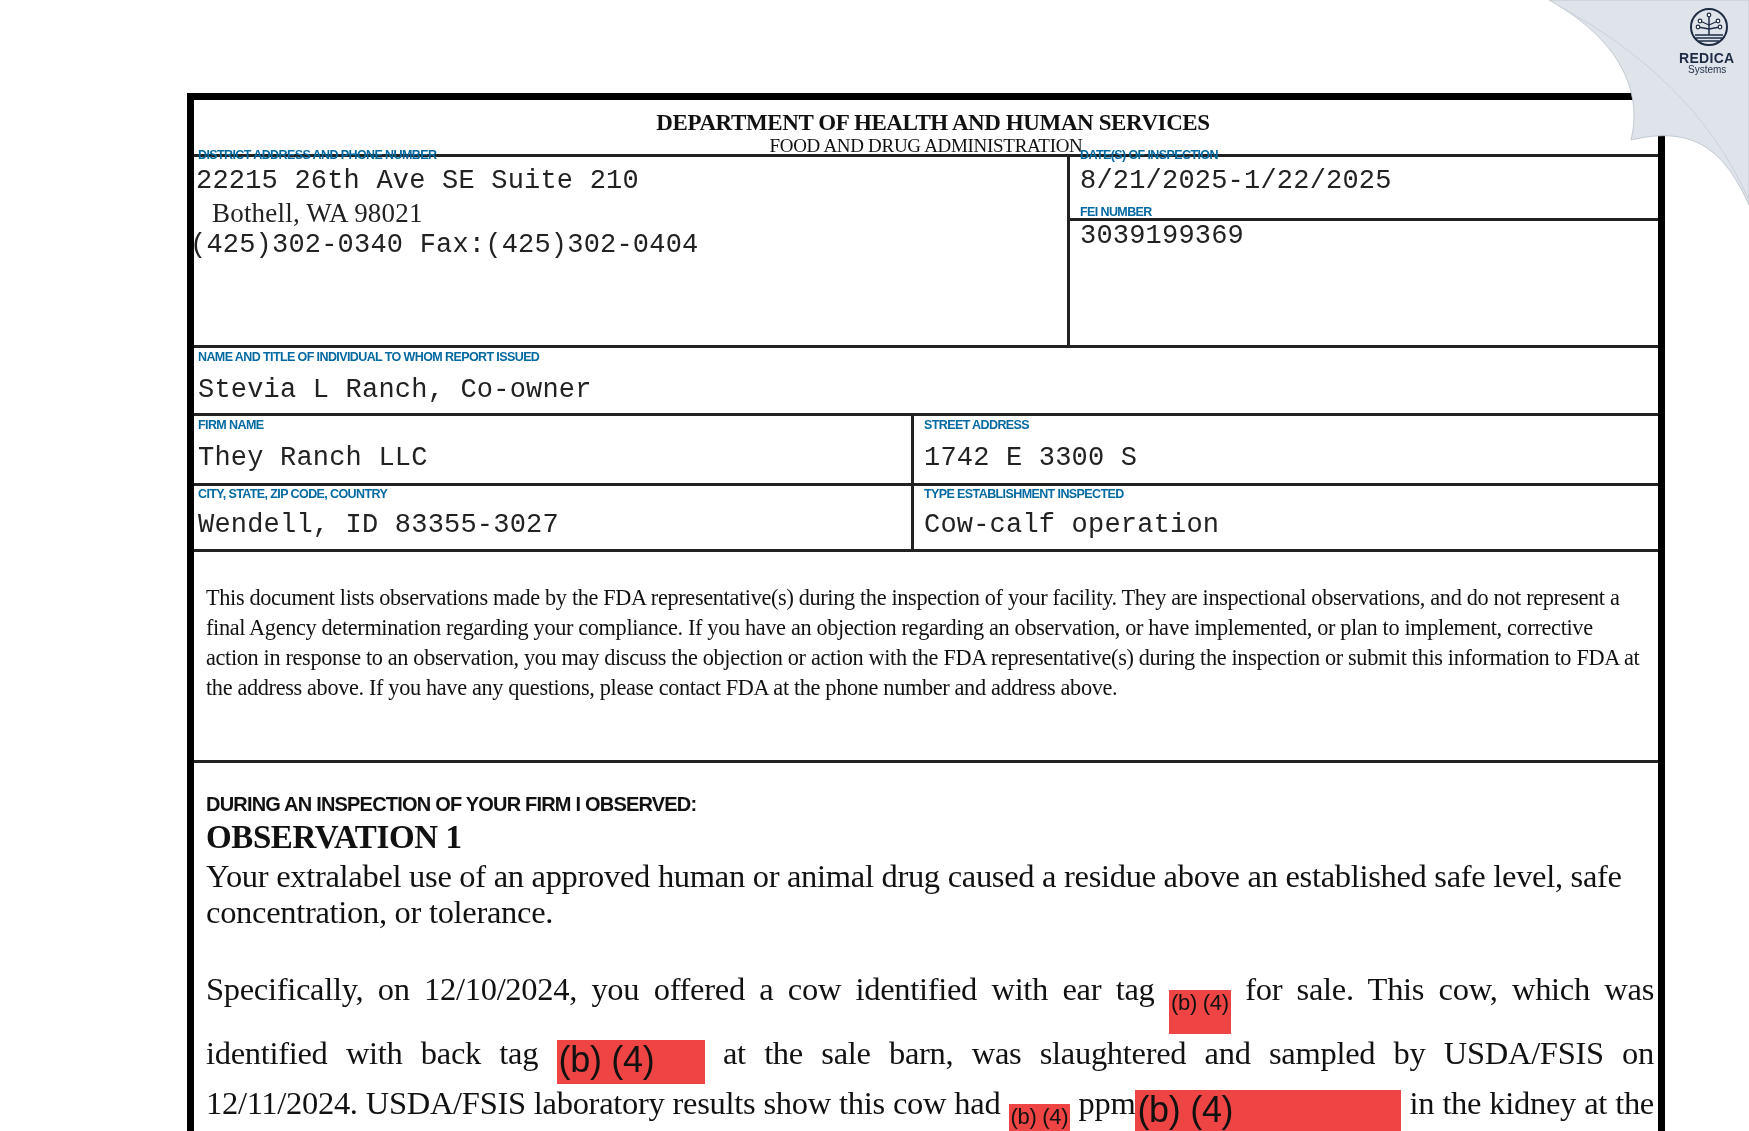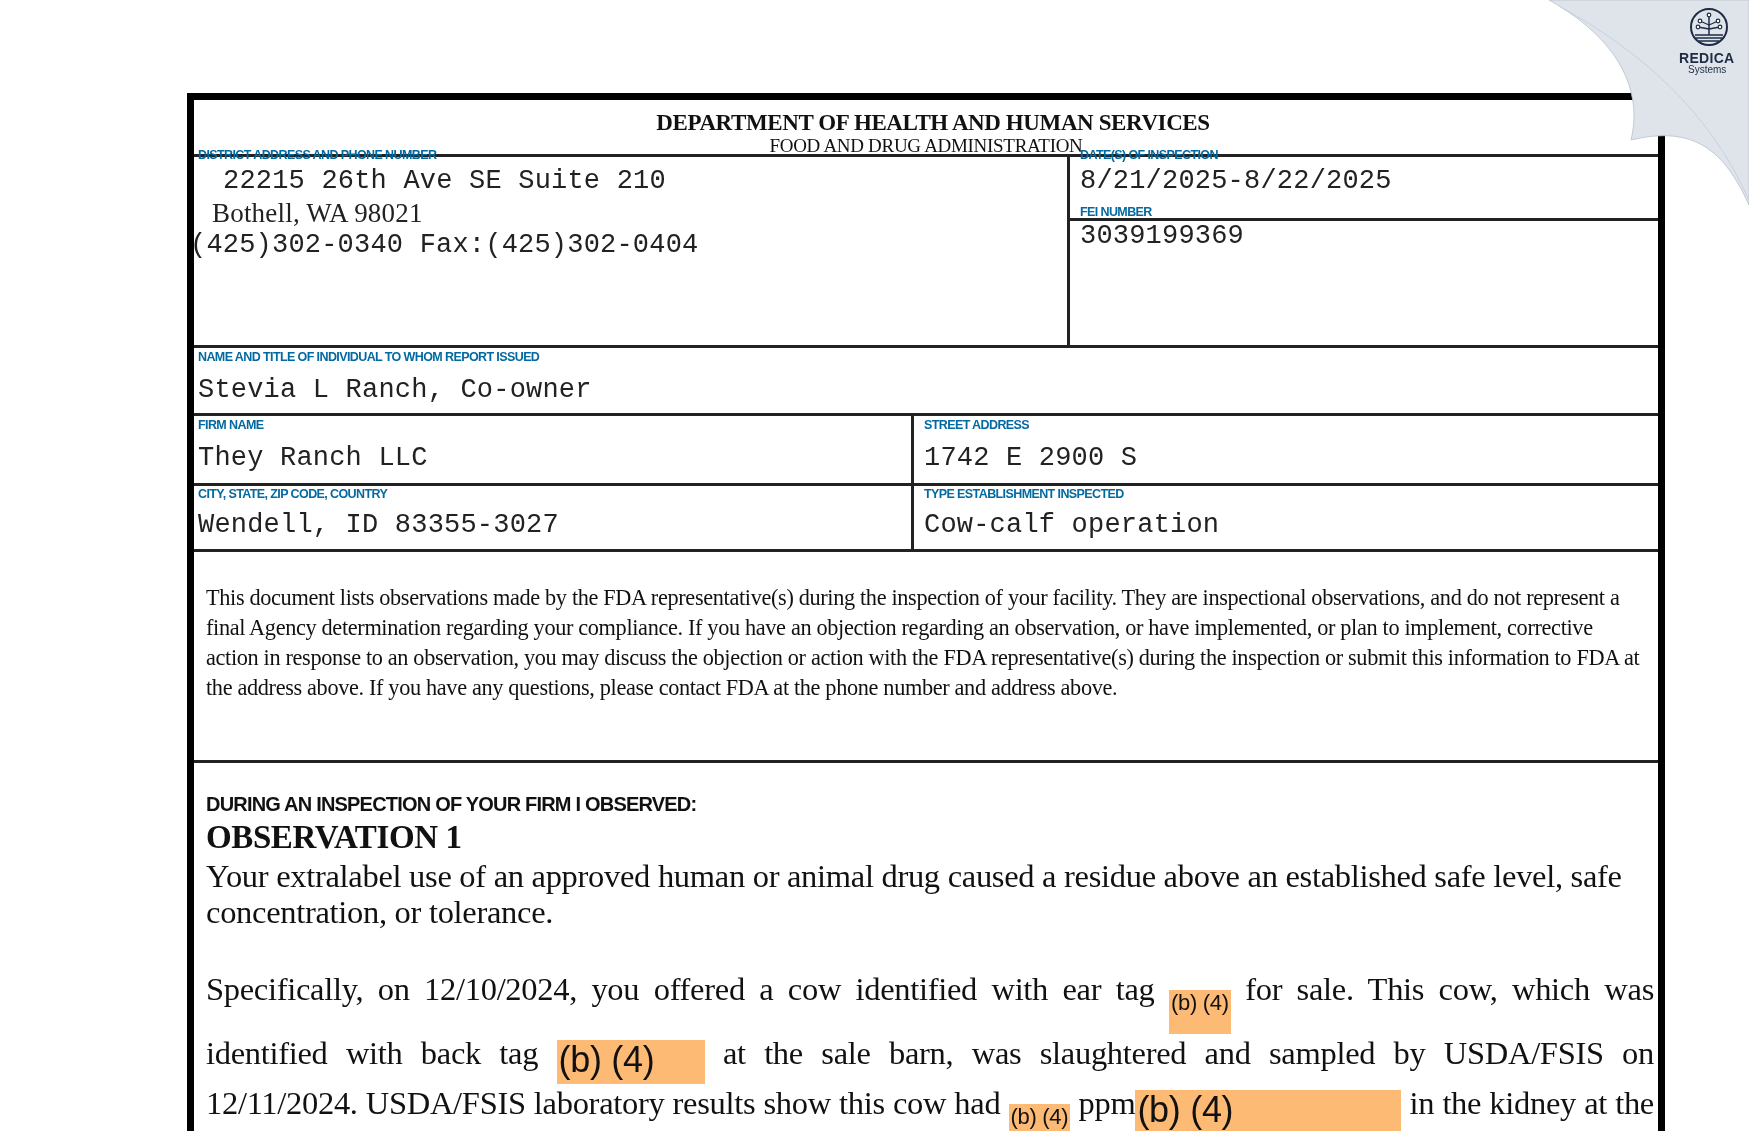--- a/index.html
+++ b/index.html
@@ -47,21 +47,21 @@
   .obs-text {
     position: absolute; left: 12px; top: 758px; width: 1440px;
     font-family: "Liberation Serif", serif; font-size: 32.5px; line-height: 36px; letter-spacing: -0.3px;
   }
   .obs-detail {
     position: absolute; left: 12px; top: 870px; width: 1448px;
     font-family: "Liberation Serif", serif; font-size: 32.5px; line-height: 39px; letter-spacing: -0.3px;
     text-align: justify; text-align-last: left;
   }
   .redact {
-    display: inline-block; background: #fdba74; color: #111; font-family: "Liberation Sans", sans-serif;
+    display: inline-block; background: #ef4444; color: #111; font-family: "Liberation Sans", sans-serif;
     vertical-align: baseline; line-height: 1; position: relative;
   }
   .redact.big { font-size: 36px; height: 44px; padding: 2px 4px 0 2px; box-sizing: border-box; vertical-align: -8px; }
   .redact.small { font-size: 22px; height: 44px; padding: 2px 2px 0 2px; box-sizing: border-box; vertical-align: -10px; }
   .curl {
     position: absolute; right: 0; top: 0; width: 200px; height: 205px;
   }
   .logo-text1 {
     position: absolute; left: 1679px; top: 50px; font-family: "Liberation Sans", sans-serif; font-weight: bold;
     font-size: 14px; color: #1d2b45; letter-spacing: 0.3px;
@@ -74,42 +74,42 @@
 </head>
 <body>
 
 <div class="form">
 
   <div class="title1">DEPARTMENT OF HEALTH AND HUMAN SERVICES</div>
   <div class="title2">FOOD AND DRUG ADMINISTRATION</div>
   <div class="hline" style="left:0; right:0; top:54px;"></div>
 
   <div class="lbl" style="left:4px; top:48px; top:48px;">DISTRICT ADDRESS AND PHONE NUMBER</div>
-  <div class="val" style="left:2px; top:66px;margin-left:27px;">22215 26th Ave SE Suite 210</div>
+  <div class="val" style="left:2px; top:66px;">22215 26th Ave SE Suite 210</div>
   <div class="val" style="left:18px; top:98px;font-family:Liberation Serif, serif;">Bothell, WA 98021</div>
   <div class="val" style="left:-4px; top:130px;">(425)302-0340 Fax:(425)302-0404</div>
 
   <div class="vline" style="left:873px; top:54px; height:193px;"></div>
   <div class="lbl" style="left:886px; top:48px;">DATE(S) OF INSPECTION</div>
-  <div class="val" style="left:886px; top:66px;">8/21/2025-8/22/2025</div>
+  <div class="val" style="left:886px; top:66px;">8/21/2025-1/22/2025</div>
   <div class="hline" style="left:873px; right:0; top:118px;"></div>
   <div class="lbl" style="left:886px; top:105px;">FEI NUMBER</div>
   <div class="val" style="left:886px; top:121px;">3039199369</div>
 
   <div class="hline" style="left:0; right:0; top:245px;"></div>
 
   <div class="lbl" style="left:4px; top:250px;">NAME AND TITLE OF INDIVIDUAL TO WHOM REPORT ISSUED</div>
   <div class="val" style="left:4px; top:275px;">Stevia L Ranch, Co-owner</div>
   <div class="hline" style="left:0; right:0; top:313px;"></div>
 
   <div class="lbl" style="left:4px; top:318px;">FIRM NAME</div>
   <div class="val" style="left:4px; top:343px;">They Ranch LLC</div>
   <div class="vline" style="left:717px; top:313px; height:138px;"></div>
   <div class="lbl" style="left:730px; top:318px;">STREET ADDRESS</div>
-  <div class="val" style="left:730px; top:343px;">1742 E 2900 S</div>
+  <div class="val" style="left:730px; top:343px;">1742 E 3300 S</div>
   <div class="hline" style="left:0; right:0; top:383px;"></div>
 
   <div class="lbl" style="left:4px; top:387px;">CITY, STATE, ZIP CODE, COUNTRY</div>
   <div class="val" style="left:4px; top:410px;">Wendell, ID 83355-3027</div>
   <div class="lbl" style="left:730px; top:387px;">TYPE ESTABLISHMENT INSPECTED</div>
   <div class="val" style="left:730px; top:410px;">Cow-calf operation</div>
   <div class="hline" style="left:0; right:0; top:449px;"></div>
 
   <div class="notice">This document lists observations made by the FDA representative(s) during the inspection of your facility. They are inspectional observations, and do not represent a final Agency determination regarding your compliance. If you have an objection regarding an observation, or have implemented, or plan to implement, corrective action in response to an observation, you may discuss the objection or action with the FDA representative(s) during the inspection or submit this information to FDA at the address above. If you have any questions, please contact FDA at the phone number and address above.</div>
   <div class="hline" style="left:0; right:0; top:660px;"></div>

